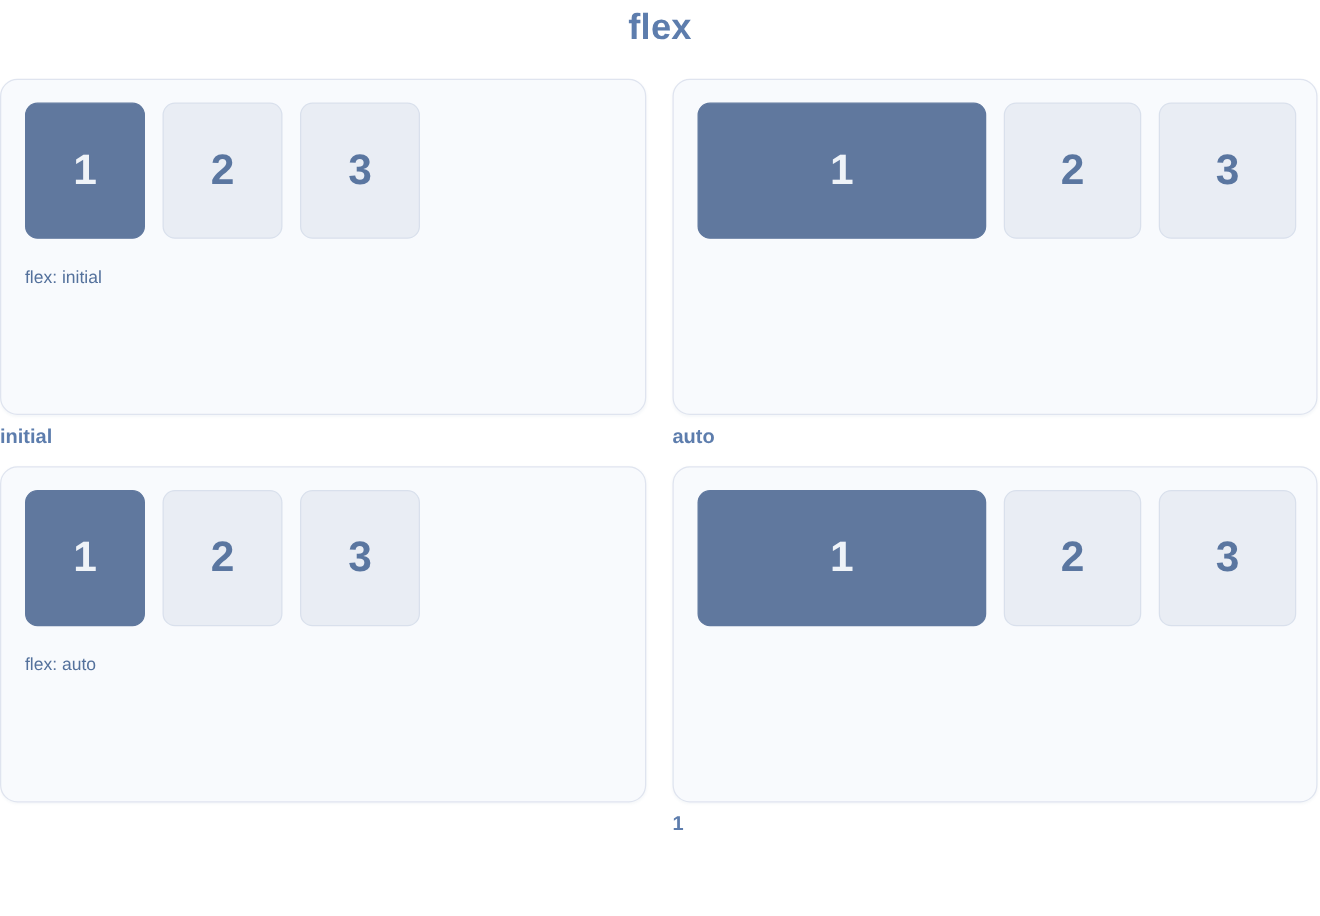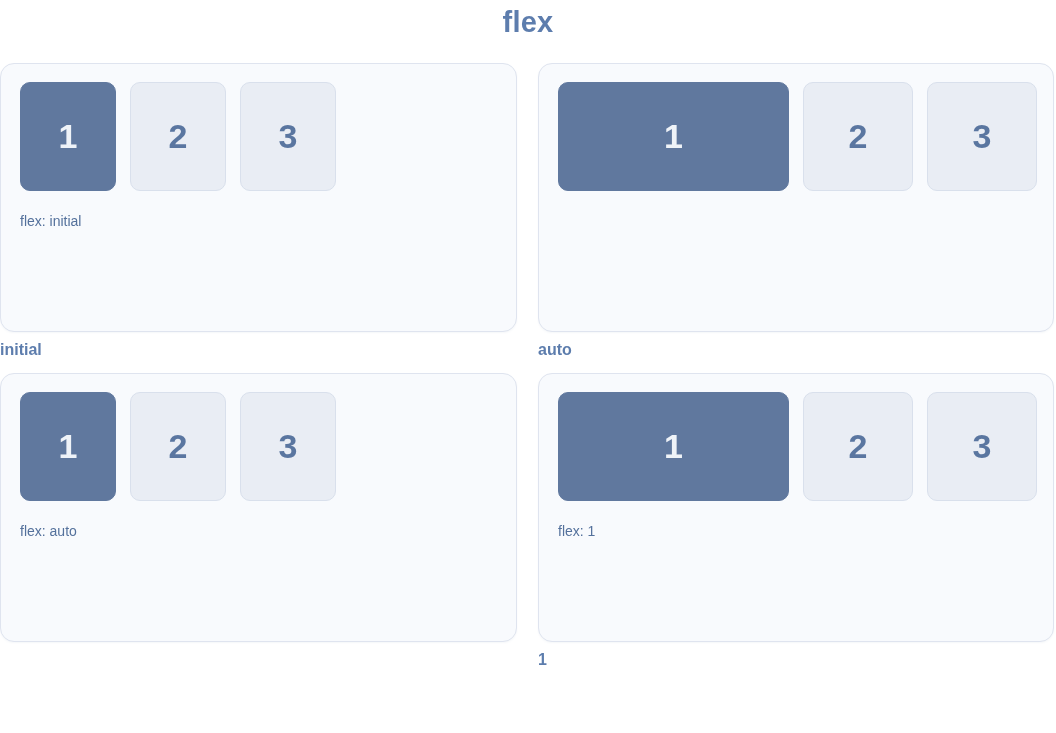--- a/index.html
+++ b/index.html
@@ -123,19 +123,18 @@
       </div>
     </div>
 
     <div class="cell">
       <div class="panel panel--grow">
         <div class="box-row">
           <div class="box box-main">1</div>
           <div class="box">2</div>
           <div class="box">3</div>
         </div>
-        <div class="panel-label">flex: 1</div>
       </div>
       <div class="caption">1</div>
     </div>
 
   </div>
 </div>
 
 </body></html>

